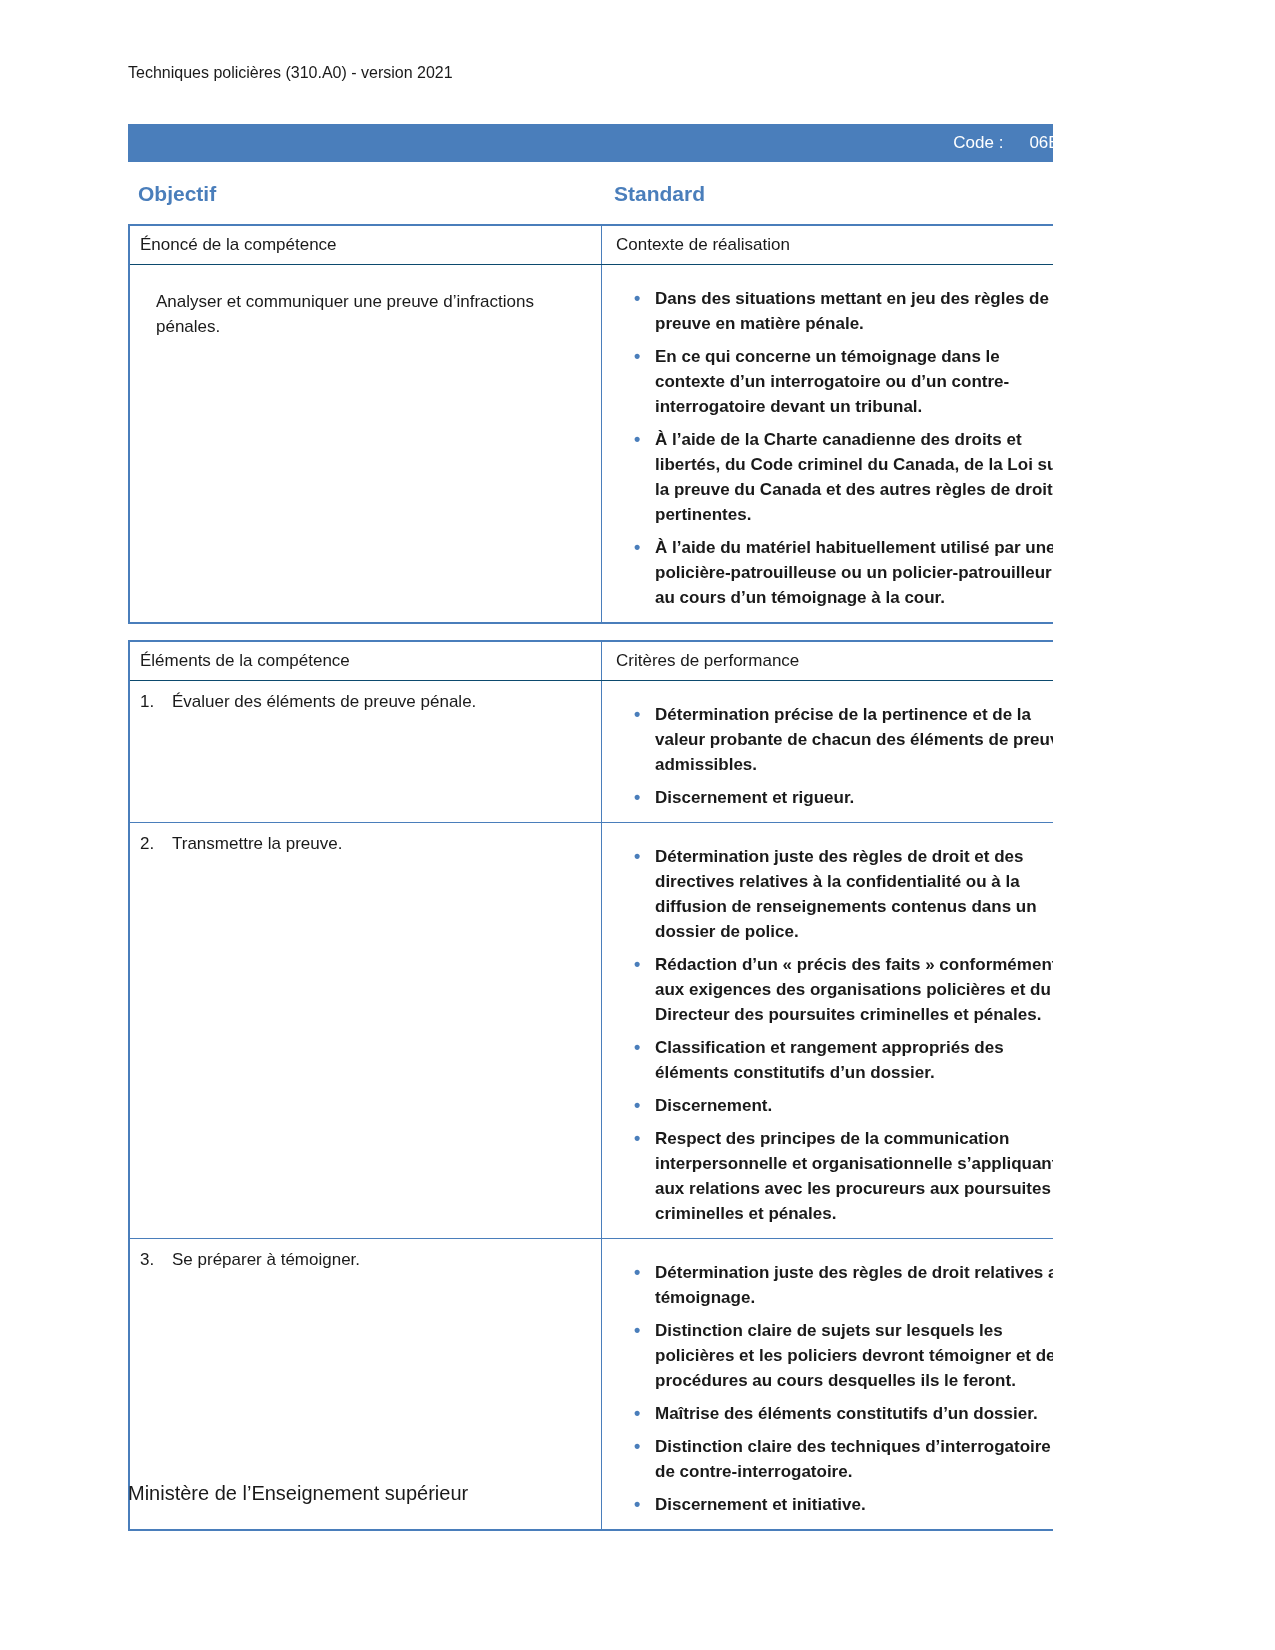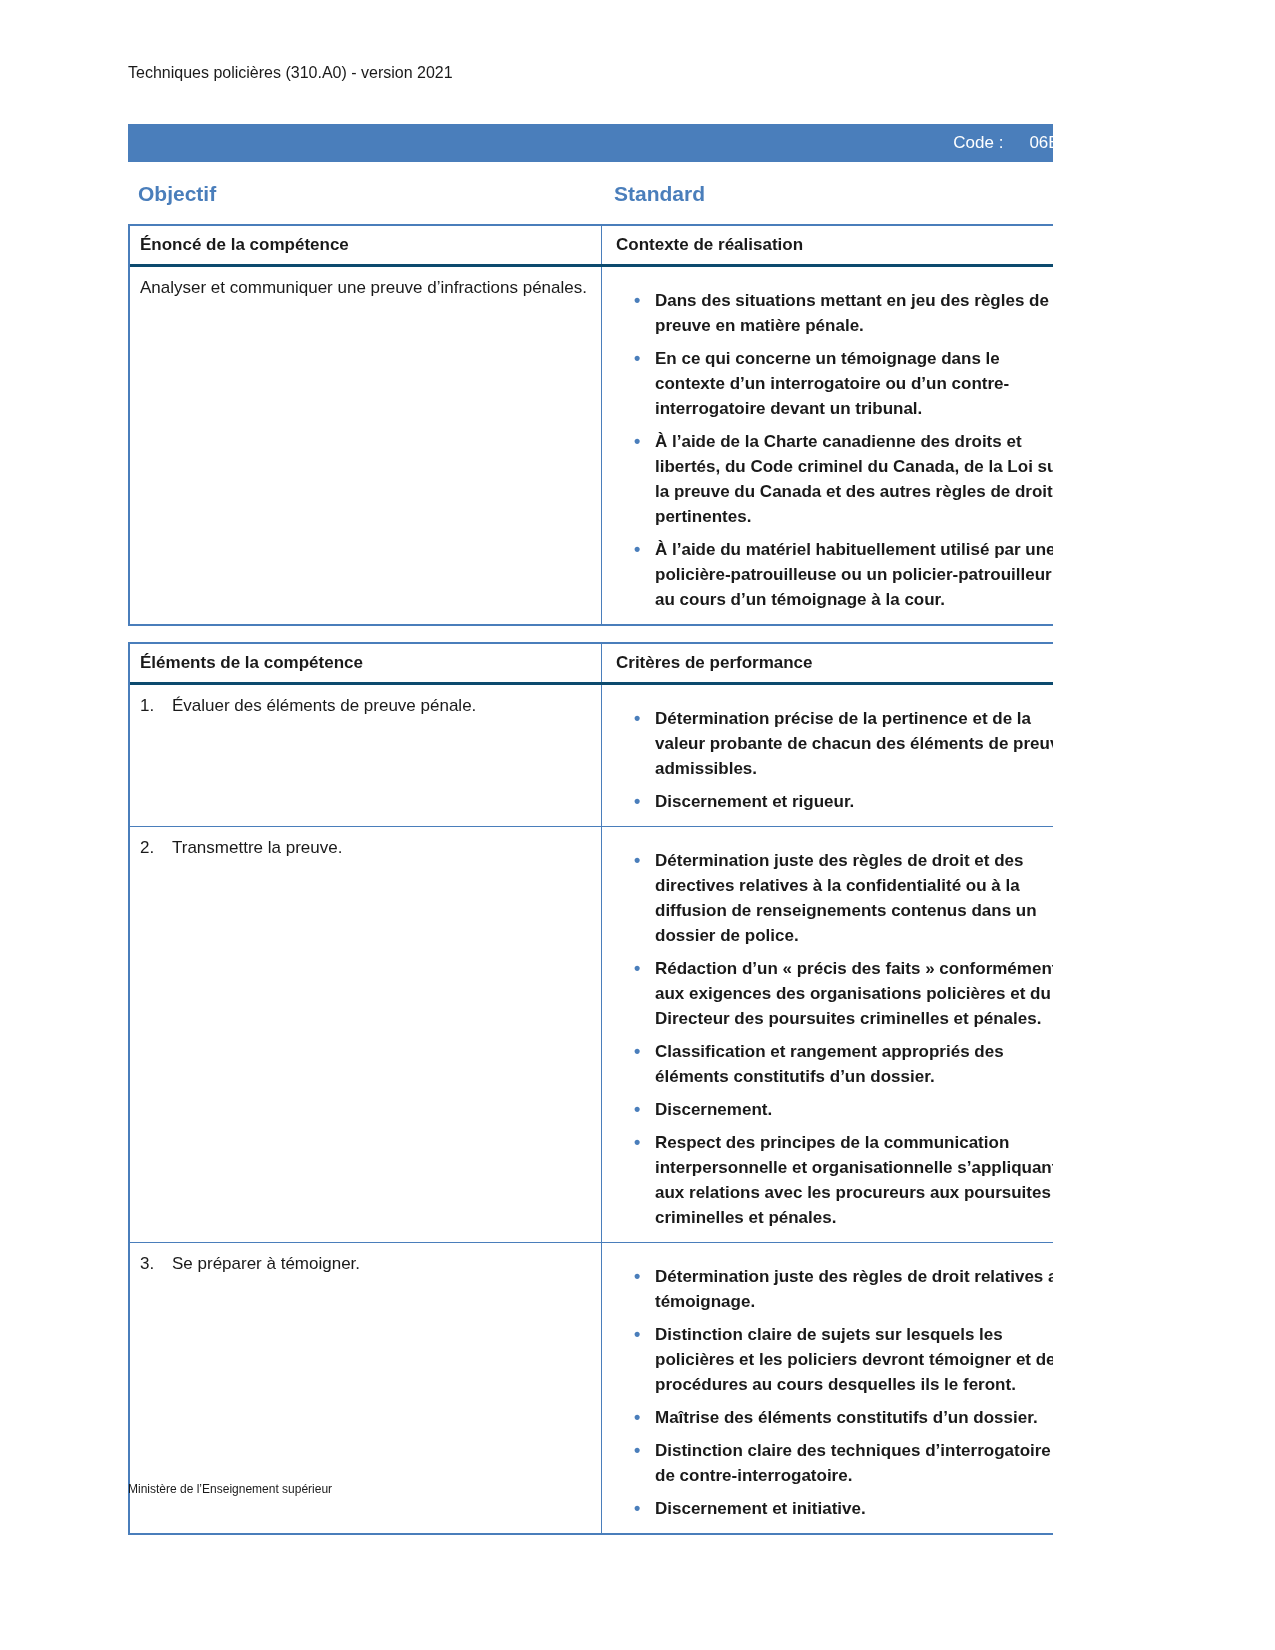--- a/index.html
+++ b/index.html
@@ -46,33 +46,33 @@
     padding-left: 10px;
   }
   .col-heads .head-left { width: 476px; }
   .comp-table {
     border: 2px solid #4a7ebb;
     margin-bottom: 16px;
     font-size: 17px;
   }
   .t-row { display: flex; }
   .t-row.body-row + .t-row.body-row { border-top: 1px solid #4a7ebb; }
-  .t-header { border-bottom: 3px solid #0c4a6e; font-weight: bold; }
+  .t-header { border-bottom: 1px solid #0c4a6e; font-weight: normal; }
   .t-cell { box-sizing: border-box; }
   .t-cell.left {
     width: 472px;
     border-right: 1px solid #4a7ebb;
     padding: 8px 14px 10px 10px;
   }
   .t-cell.right {
     flex: 1;
     padding: 8px 12px 10px 14px;
   }
   .t-header .t-cell { padding-top: 9px; padding-bottom: 9px; }
-  .statement { margin: 0; line-height: 25px; }
+  .statement { margin: 16px; line-height: 25px; }
   .numbered { display: flex; line-height: 25px; }
   .numbered .num { width: 32px; flex: 0 0 32px; }
   ul.bullets {
     list-style: none;
     margin: 13px 0 0 0;
     padding: 0 0 0 18px;
     font-weight: bold;
   }
   ul.bullets li {
     position: relative;
@@ -87,21 +87,21 @@
     left: 0;
     top: 0;
     color: #4a7ebb;
     font-size: 18px;
   }
   .footer {
     position: absolute;
     left: 128px;
     width: 957px;
     top: 1482px;
-    font-size: 12px;
+    font-size: 20px;
   }
   .footer .pagenum {
     text-align: right;
     margin-top: 8px;
   }
 </style>
 </head>
 <body>
 
 <div class="page">

